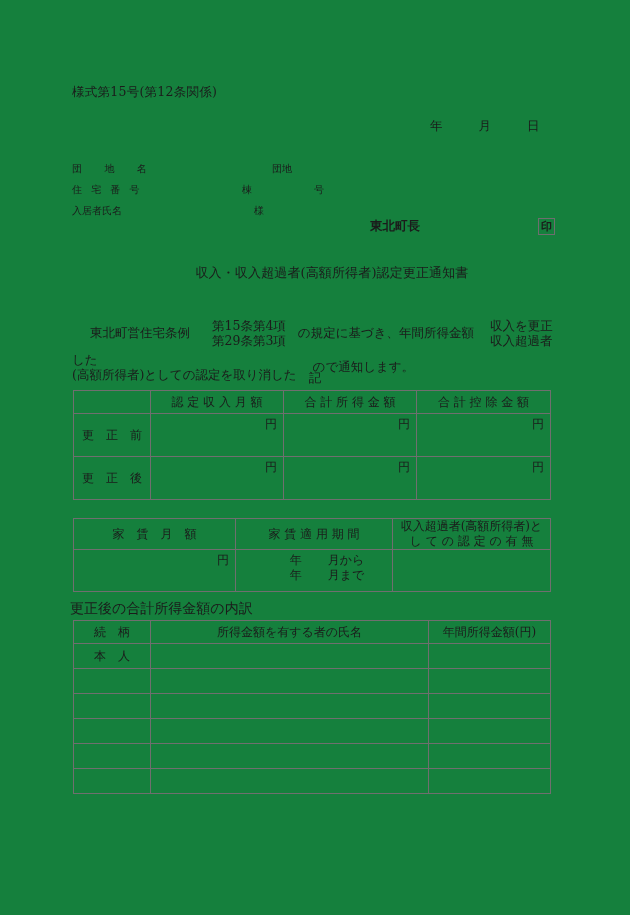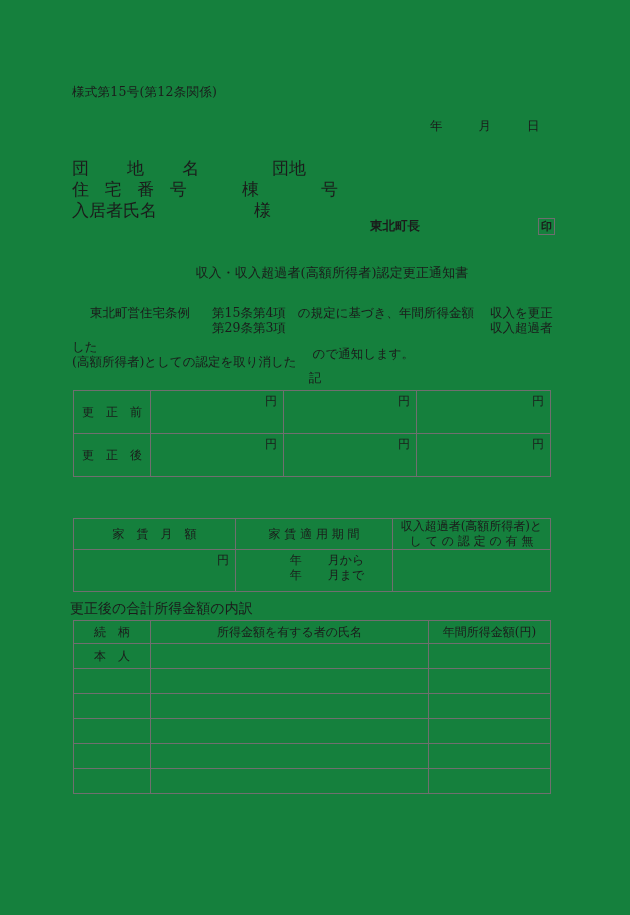--- a/index.html
+++ b/index.html
@@ -32,21 +32,21 @@
   }
   .date-line {
     left: 430px; top: 118px;
     font-size: 12.5px;
   }
   .date-line span { display: inline-block; }
   .date-y { margin-right: 36px; }
   .date-m { margin-right: 36px; }
 
   
-  .recipient { left: 72px; top: 158px; font-size: 17px; }
+  .recipient { left: 72px; top: 158px; font-size: 10px; }
   .rec-row { height: 21px; line-height: 21px; white-space: nowrap; }
   .rec-label { display: inline-block; width: 92px; }
   .rec-label.sp-wide { letter-spacing: 0.62em; }
   .rec-label.sp-mid  { letter-spacing: 0.30em; }
   .rec-tail { display: inline-block; }
   .tail-danchi { margin-left: 108px; }
   .tail-tou    { margin-left: 78px; }
   .tail-gou    { margin-left: 62px; }
   .tail-sama   { margin-left: 90px; }
 
@@ -70,22 +70,24 @@
     text-align: center;
     font-size: 13px;
     letter-spacing: 0.01em;
     margin-left: 34px;
   }
 
   
   .body-para { left: 72px; top: 305px; width: 500px; font-size: 12.5px; }
   .bp-line1 {
     display: flex;
+    align-items: center;
     height: 30px;
     white-space: nowrap;
+    margin-top: 13px;
   }
   .bp-indent { width: 18px; flex: none; }
   .stack {
     display: inline-block;
     line-height: 15px;
     text-align: left;
     vertical-align: middle;
   }
   .stack div { white-space: nowrap; }
   .gap-a { width: 22px; flex: none; }
@@ -222,20 +224,26 @@
 
   <table class="abs tbl1">
     <colgroup>
       <col style="width:77px">
         <col style="width:133px">
         <col style="width:133px">
         <col style="width:134px">
     </colgroup>
     <tbody>
       <tr>
+        <td class="h-cell"></td>
+        <td class="h-cell">認 定 収 入 月 額</td>
+        <td class="h-cell">合 計 所 得 金 額</td>
+        <td class="h-cell">合 計 控 除 金 額</td>
+      </tr>
+      <tr>
         <td class="r-label">更　正　前</td>
         <td class="r-money">円</td>
         <td class="r-money">円</td>
         <td class="r-money">円</td>
       </tr>
       <tr>
         <td class="r-label">更　正　後</td>
         <td class="r-money">円</td>
         <td class="r-money">円</td>
         <td class="r-money">円</td>

